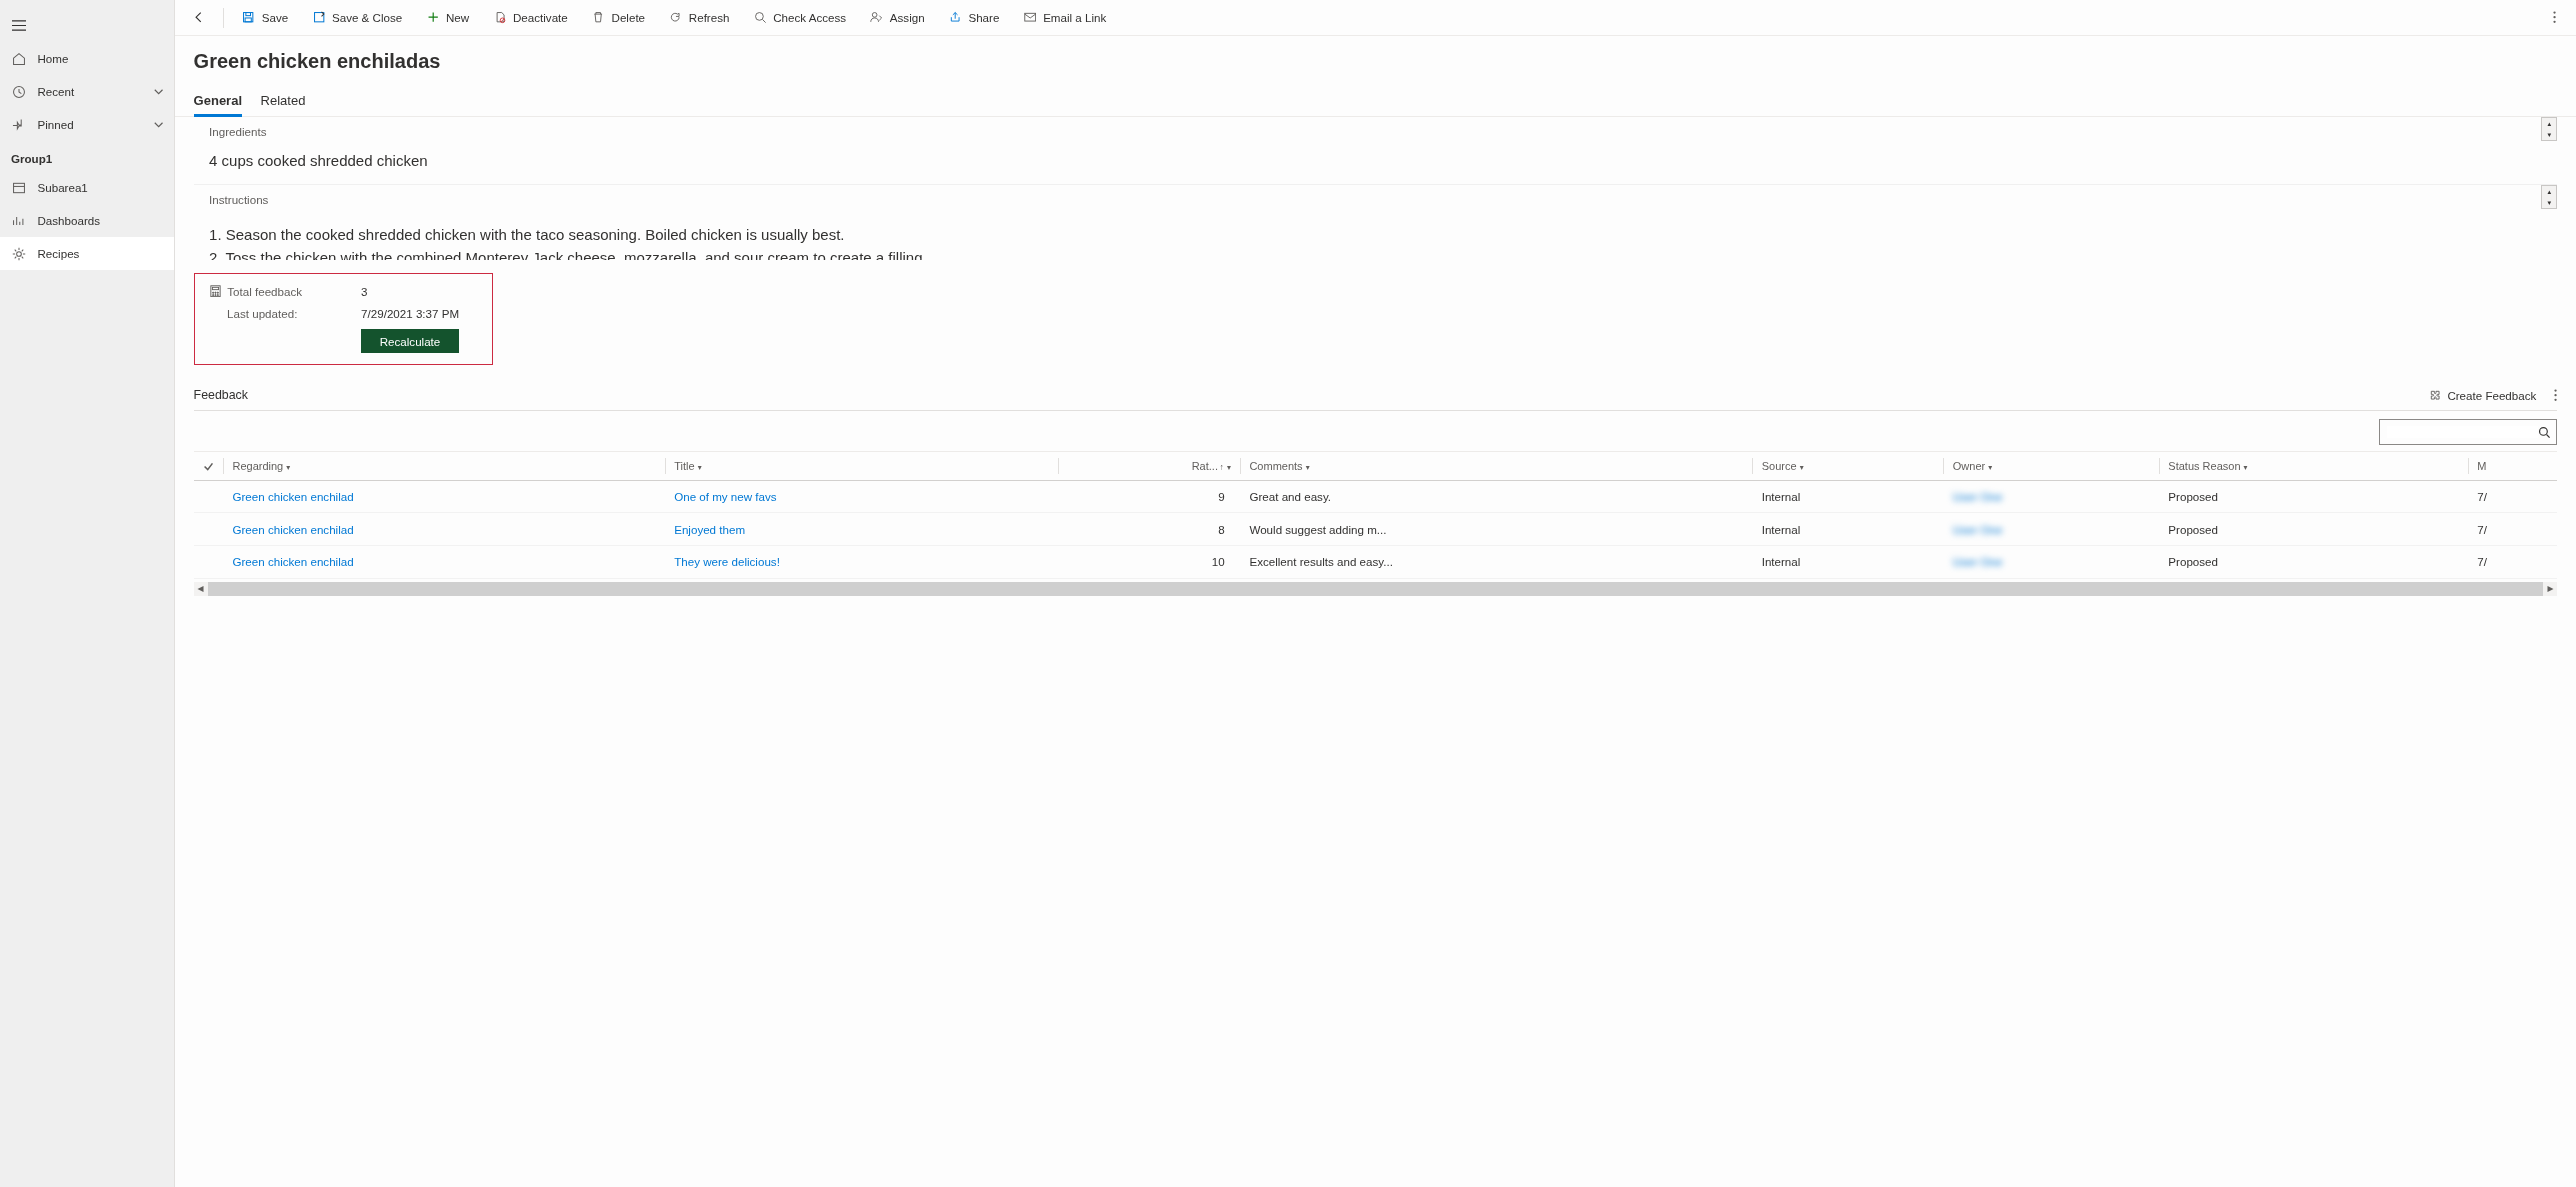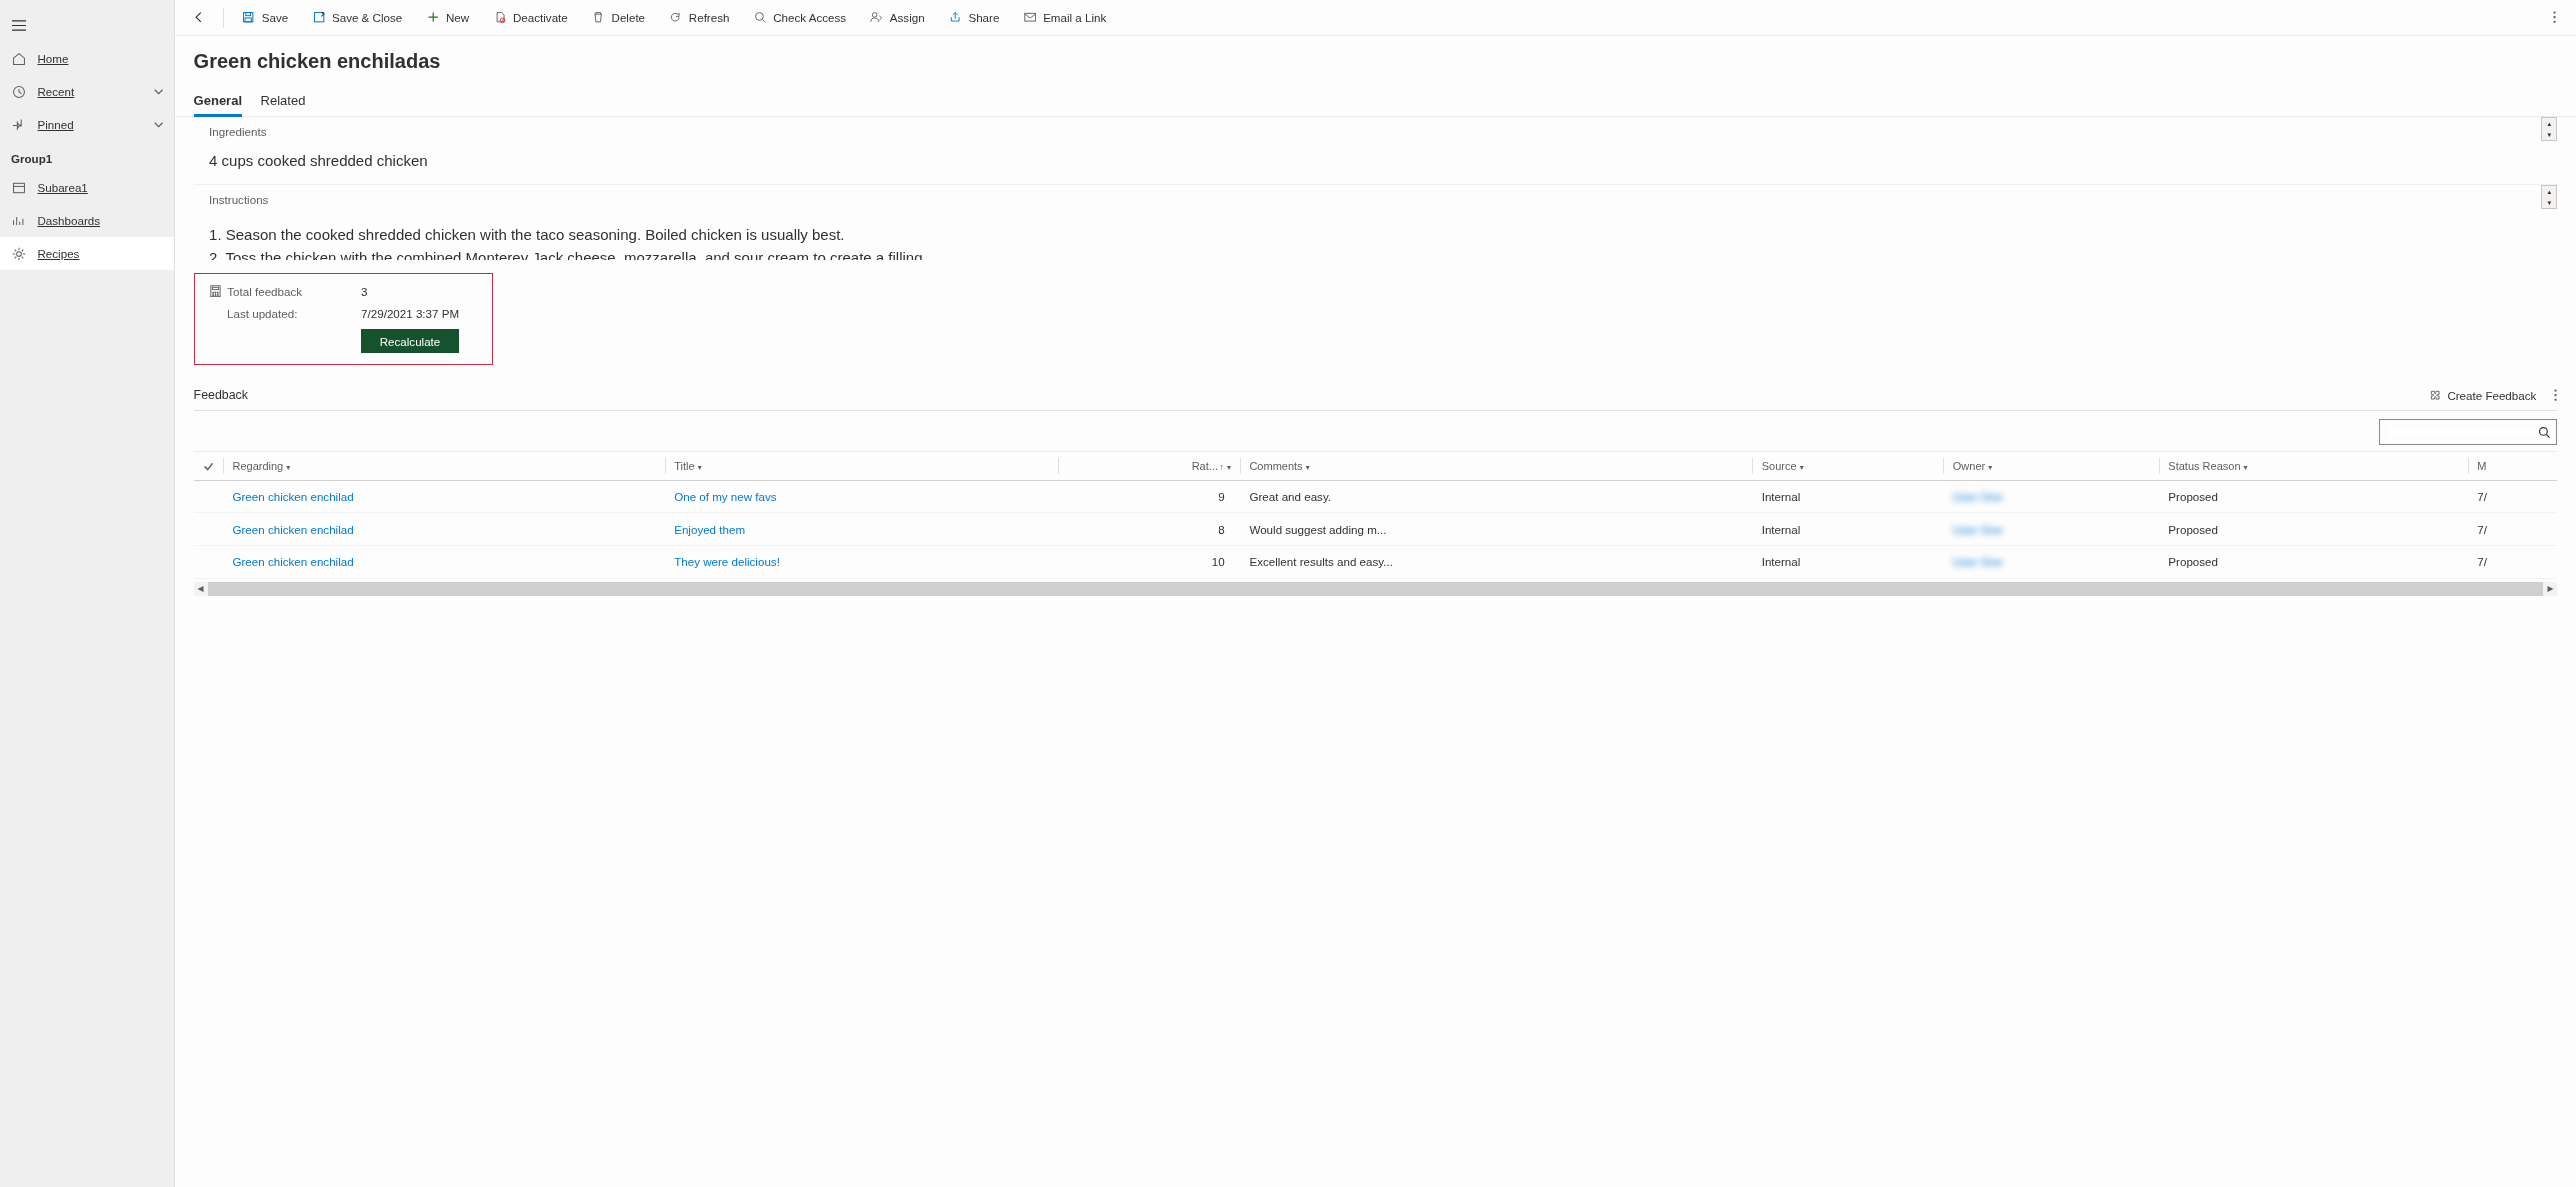--- a/index.html
+++ b/index.html
@@ -4,21 +4,21 @@
 <style>
 * { margin:0; padding:0; box-sizing:border-box; font-family:'Segoe UI',Tahoma,Geneva,sans-serif; }
 body { background:#fdfdfd; color:#323130; font-size:11px; overflow:hidden; }
 .app { display:flex; height:100vh; }
 
 
 .sidebar { width:175px; background:#efefef; border-right:0.8px solid #e1dfdd; display:flex; flex-direction:column; padding-top:9.3px; }
 .sidebar-row { display:flex; align-items:center; height:33px; padding:0 11px; cursor:pointer; gap:11px;}
 .sidebar-row.active { background:#fff; }
 .sidebar-icon { width:15.5px; height:15.5px; display:flex; align-items:center; justify-content:center; color:#605e5c;}
-.sidebar-label { font-size:11.6px; color:#323130;text-decoration:underline; }
+.sidebar-label { font-size:11.6px; color:#323130; }
 .sidebar-group { font-size:11.6px; font-weight:600; padding:11px 11px 6.2px; }
 .chev { margin-left:auto; color:#605e5c; }
 
 
 .main { flex:1; display:flex; flex-direction:column; min-width:0;}
 .cmdbar { display:flex; align-items:center; height:36px; border-bottom:0.8px solid #edebe9; padding:0 6.2px; gap:1.6px;}
 .cmdbtn { display:flex; align-items:center; gap:6.2px; padding:2px 11px; height:36px; cursor:pointer; font-size:11.6px; color:#323130; white-space:nowrap;}
 .cmd-icon { width:14px; height:14px; display:flex; align-items:center; justify-content:center; color:#605e5c;}
 .divider { width:0.8px; height:20px; background:#e1dfdd; margin:0 4.7px;}
 

